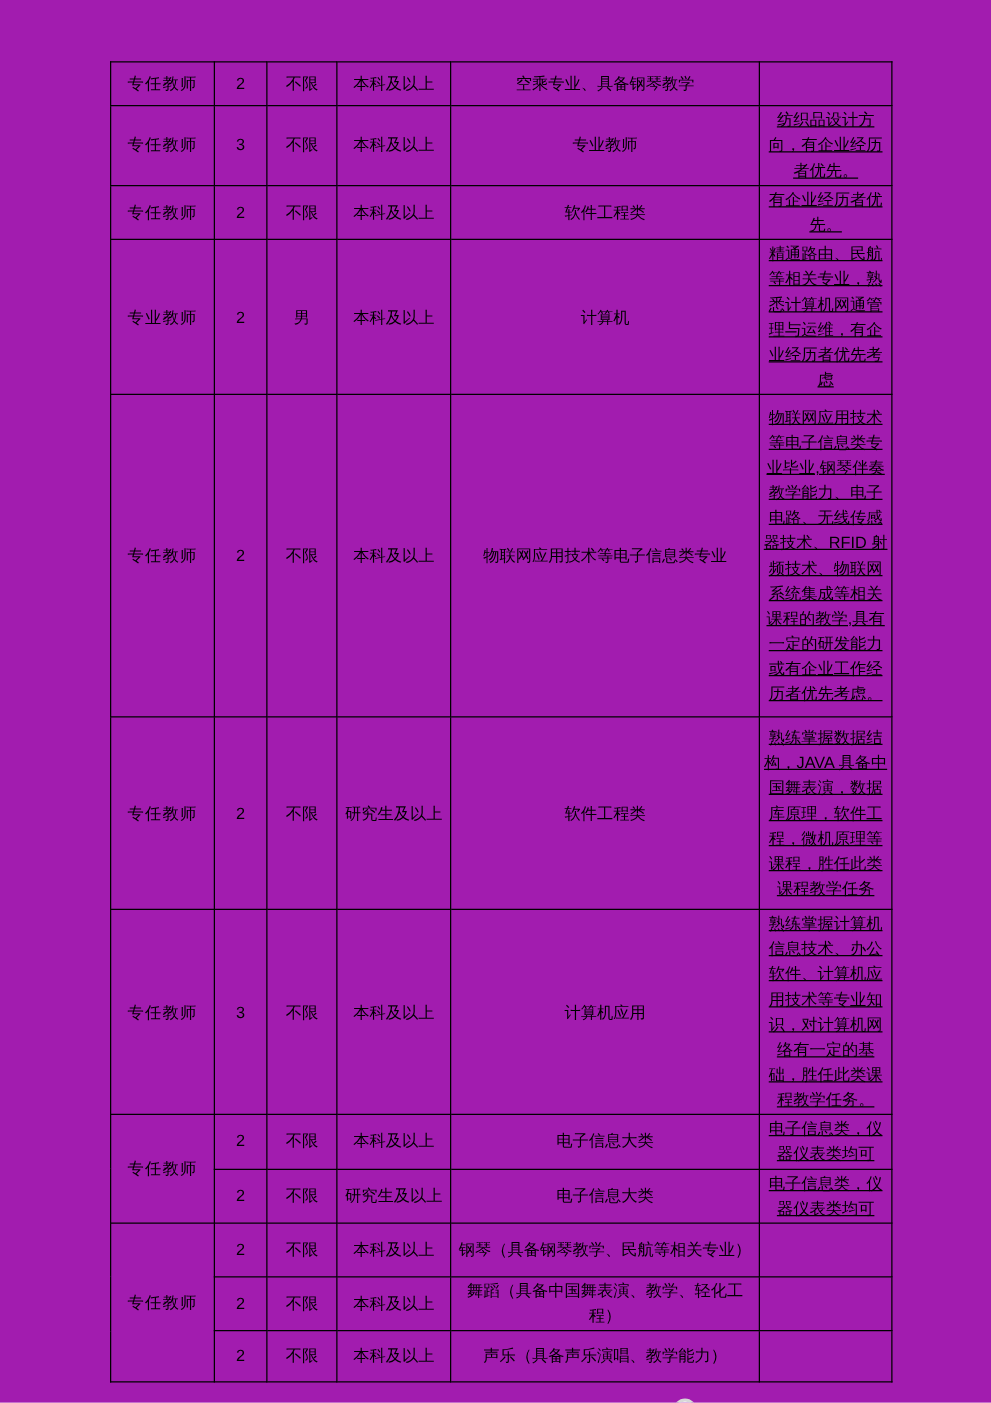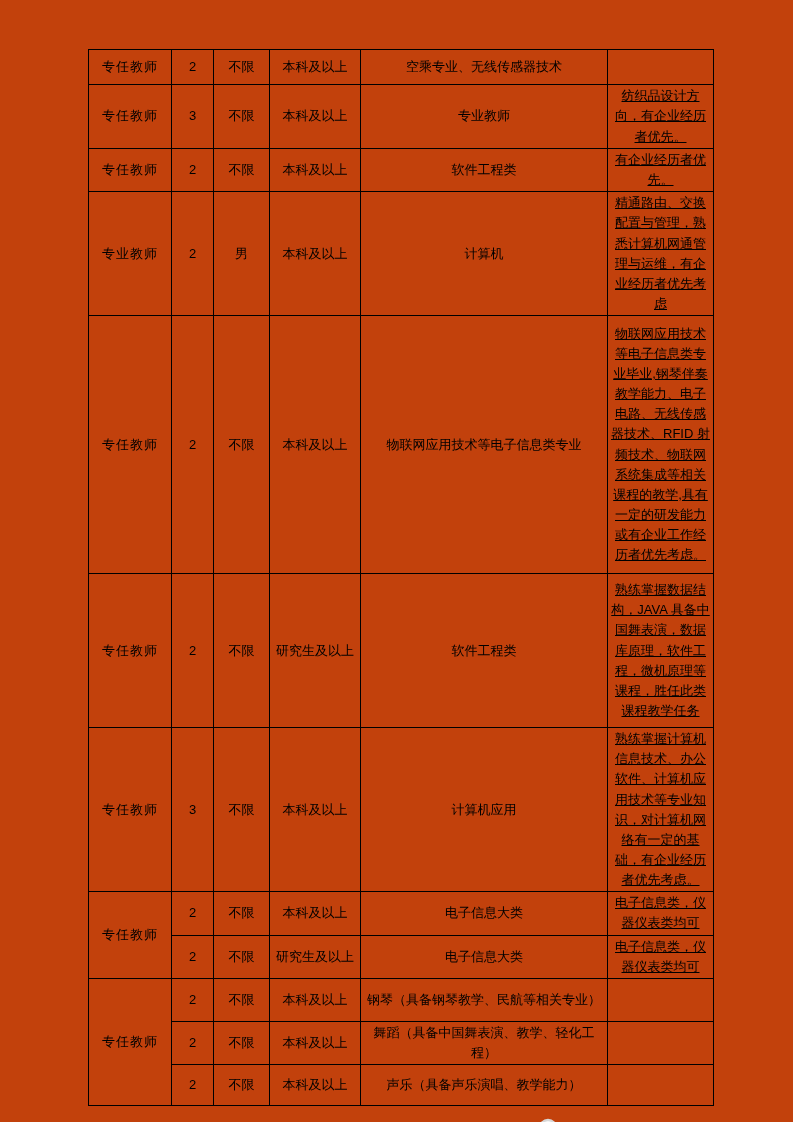--- a/index.html
+++ b/index.html
@@ -4,21 +4,21 @@
 <style>
   * { margin:0; padding:0; box-sizing:border-box; }
   html,body { width:793px; height:1122px; }
   body {
     background:#ffffff;
     font-family:"Liberation Sans", sans-serif;
     color:#000;
     position:relative;
     overflow:hidden;
   }
-  .page { position:absolute; inset:0; background:#c2410c; }
+  .page { position:absolute; inset:0; background:#a21caf; }
 
   table.recruit {
     position:absolute;
     left:88px; top:49px;
     width:625px;
     border-collapse:collapse;
     table-layout:fixed;
   }
   table.recruit td {
     border:1px solid #000;
@@ -64,21 +64,21 @@
       <col style="width:91px">
       <col style="width:247px">
       <col style="width:106px">
     </colgroup>
     <tbody>
         <tr style="height: 35px;">
           <td class="cell-position" rowspan="1">专任教师</td>
           <td>2</td>
           <td>不限</td>
           <td>本科及以上</td>
-          <td class="cell-major">空乘专业、无线传感器技术</td>
+          <td class="cell-major">空乘专业、具备钢琴教学</td>
           <td class="cell-notes"></td>
         </tr>
         <tr style="height: 64px;">
           <td class="cell-position" rowspan="1">专任教师</td>
           <td>3</td>
           <td>不限</td>
           <td>本科及以上</td>
           <td class="cell-major">专业教师</td>
           <td class="cell-notes">纺织品设计方向，有企业经历者优先。</td>
         </tr>
@@ -89,21 +89,21 @@
           <td>本科及以上</td>
           <td class="cell-major">软件工程类</td>
           <td class="cell-notes">有企业经历者优先。</td>
         </tr>
         <tr style="height: 106px;">
           <td class="cell-position" rowspan="1">专业教师</td>
           <td>2</td>
           <td>男</td>
           <td>本科及以上</td>
           <td class="cell-major">计算机</td>
-          <td class="cell-notes">精通路由、交换配置与管理，熟悉计算机网通管理与运维，有企业经历者优先考虑</td>
+          <td class="cell-notes">精通路由、民航等相关专业，熟悉计算机网通管理与运维，有企业经历者优先考虑</td>
         </tr>
         <tr style="height: 258px;">
           <td class="cell-position" rowspan="1">专任教师</td>
           <td>2</td>
           <td>不限</td>
           <td>本科及以上</td>
           <td class="cell-major">物联网应用技术等电子信息类专业</td>
           <td class="cell-notes">物联网应用技术等电子信息类专业毕业,钢琴伴奏教学能力、电子电路、无线传感器技术、RFID 射频技术、物联网系统集成等相关课程的教学,具有一定的研发能力或有企业工作经历者优先考虑。</td>
         </tr>
         <tr style="height: 154px;">
@@ -113,21 +113,21 @@
           <td>研究生及以上</td>
           <td class="cell-major">软件工程类</td>
           <td class="cell-notes">熟练掌握数据结构，JAVA 具备中国舞表演，数据库原理，软件工程，微机原理等课程，胜任此类课程教学任务</td>
         </tr>
         <tr style="height: 150px;">
           <td class="cell-position" rowspan="1">专任教师</td>
           <td>3</td>
           <td>不限</td>
           <td>本科及以上</td>
           <td class="cell-major">计算机应用</td>
-          <td class="cell-notes">熟练掌握计算机信息技术、办公软件、计算机应用技术等专业知识，对计算机网络有一定的基础，有企业经历者优先考虑。</td>
+          <td class="cell-notes">熟练掌握计算机信息技术、办公软件、计算机应用技术等专业知识，对计算机网络有一定的基础，胜任此类课程教学任务。</td>
         </tr>
         <tr style="height: 40px;">
           <td class="cell-position" rowspan="2">专任教师</td>
           <td>2</td>
           <td>不限</td>
           <td>本科及以上</td>
           <td class="cell-major">电子信息大类</td>
           <td class="cell-notes">电子信息类，仪器仪表类均可</td>
         </tr>
         <tr style="height: 40px;">

